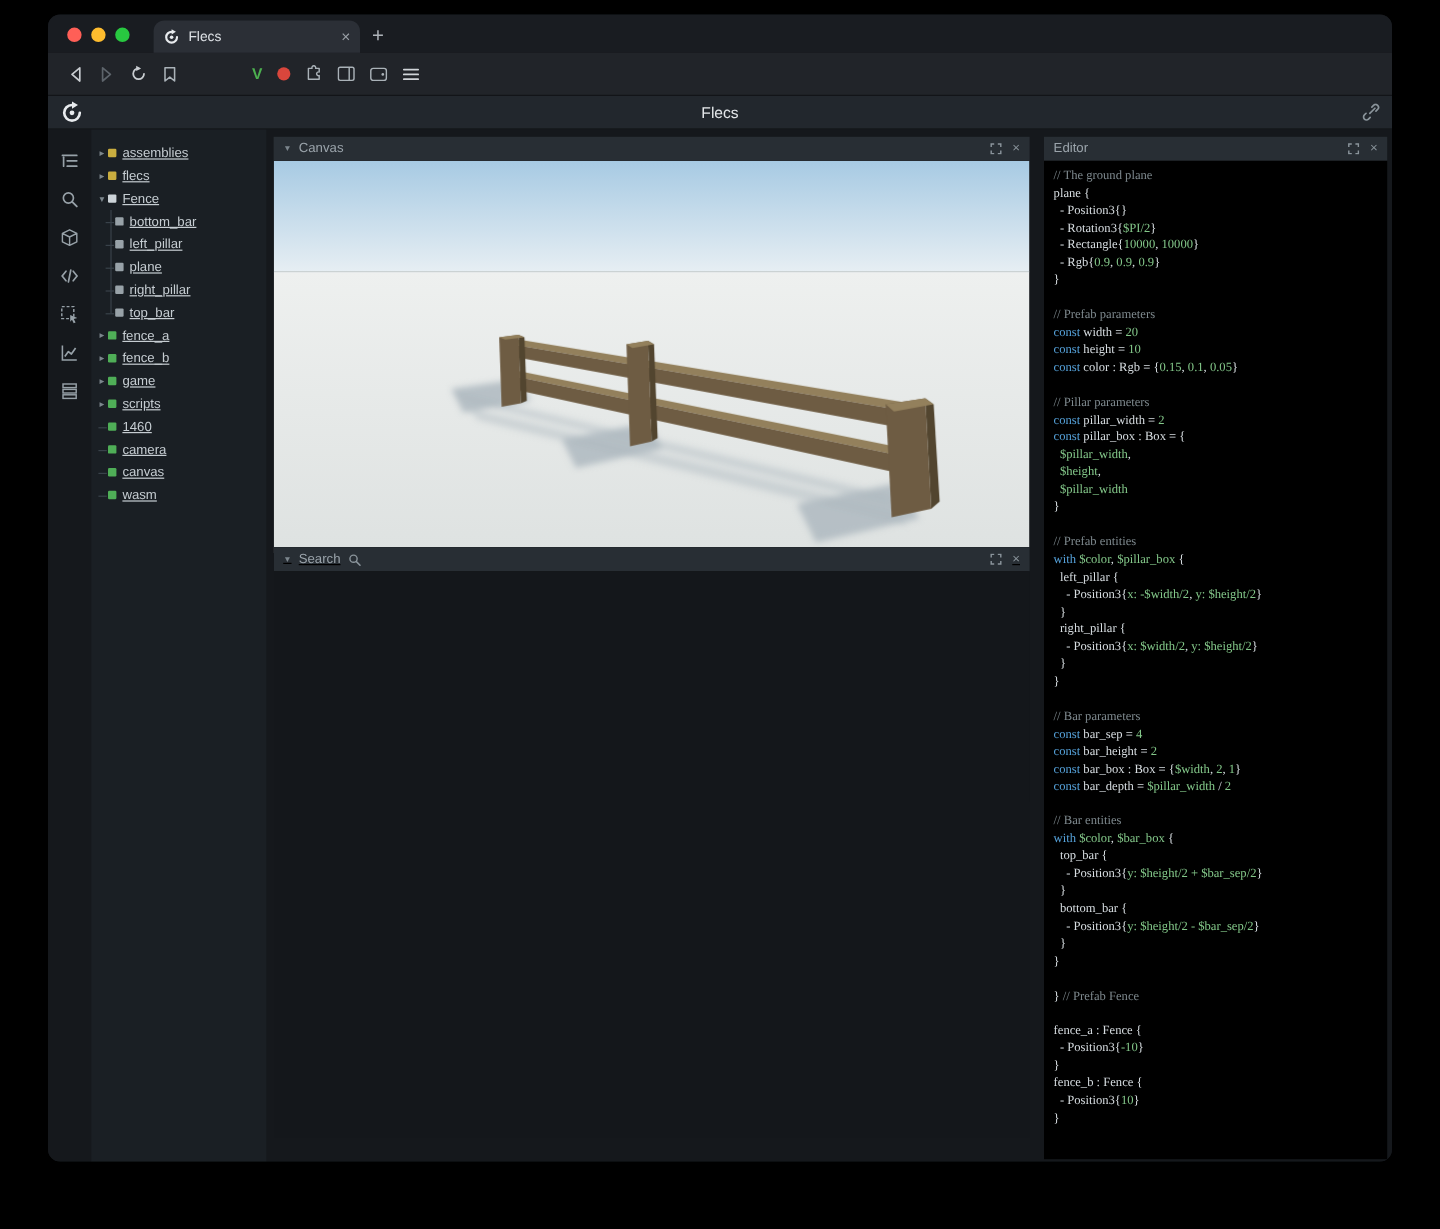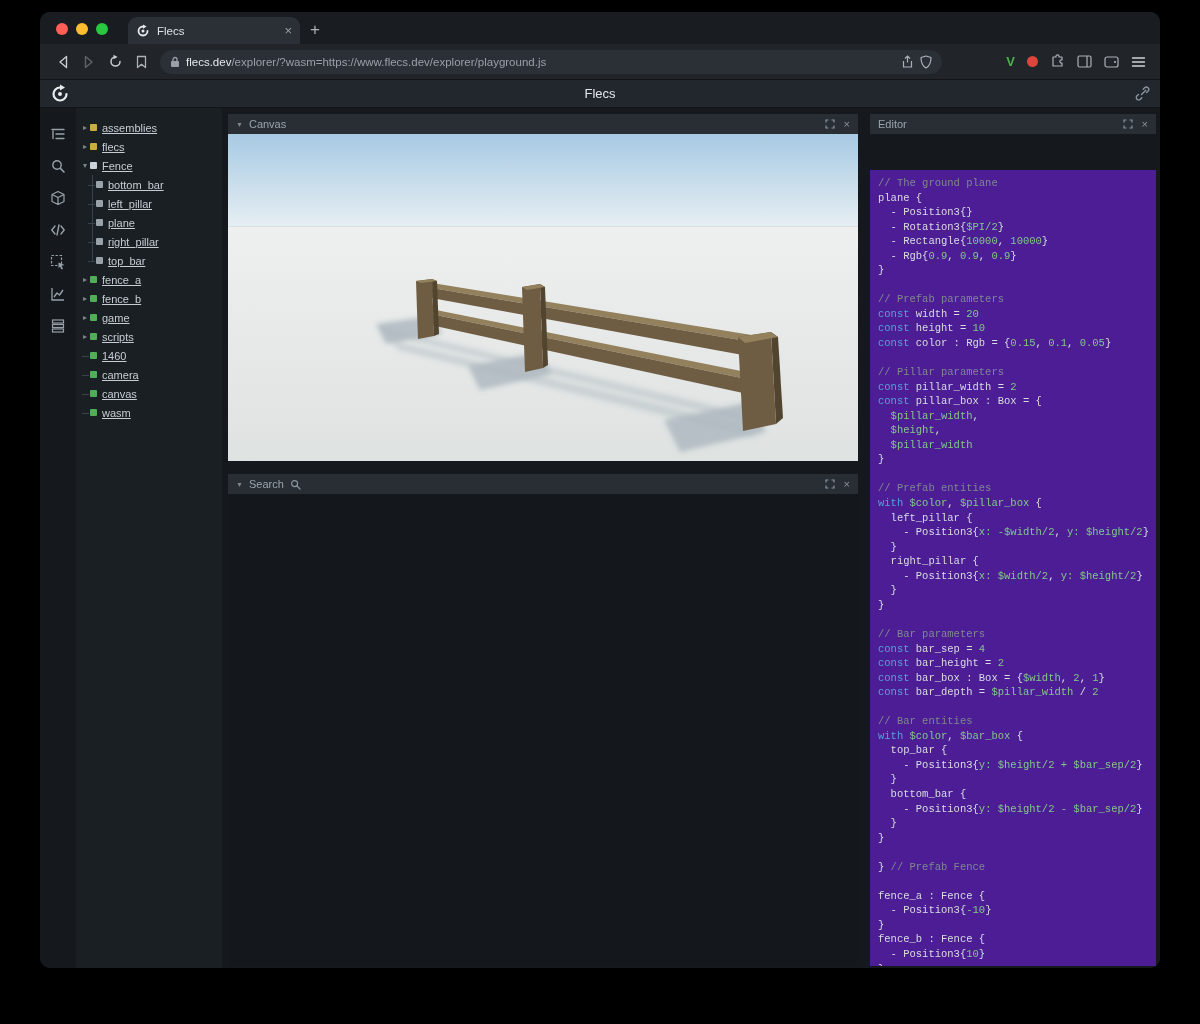--- a/index.html
+++ b/index.html
@@ -63,26 +63,26 @@
   .panel-header { height:20px; background:#282e34; display:flex; align-items:center;
                   padding:0 8px; gap:6px; font-size:11px; color:#9ba4ab; flex:0 0 20px; }
   .ph-chev { font-size:7px; color:#7c868d; }
   .ph-right { margin-left:auto; display:flex; gap:9px; align-items:center; }
   .ph-icon { color:#8a949b; font-size:11px; line-height:1; display:flex; }
 
   .canvas-panel { left:188px; top:6px; width:630px; height:347px; }
   .canvas-body { flex:1; overflow:hidden; }
   .canvas-body svg { display:block; width:100%; height:100%; }
 
-  .search-panel { left:188px; top:366px; width:630px; height:492px; }
+  .search-panel { left:188px; top:348px; width:630px; height:492px;text-decoration:underline; }
   .search-body { flex:1; background:#14171b; }
 
-  .editor-panel { left:830px; top:6px; width:286px; height:852px;gap:36px; }
-  .editor-body { flex:1; background:#4c1d95; padding:6px 8px; overflow:hidden;
-                 font-family:Liberation Mono, monospace; font-size:10.5px; line-height:14.55px; }
+  .editor-panel { left:830px; top:6px; width:286px; height:852px; }
+  .editor-body { flex:1; background:#000000; padding:6px 8px; overflow:hidden;
+                 font-family:Liberation Serif, serif; font-size:10.5px; line-height:14.55px; }
   .code-line { white-space:pre; }
 
   svg.ic { display:block; }
 </style>
 <style>.tok-d{color:#d7dde1}
 .tok-c{color:#7e898e}
 .tok-k{color:#55a1d9}
 .tok-g{color:#83c789}</style></head>
 <body>
 
@@ -121,34 +121,20 @@
       <div class="navbtn">
         <svg class="ic" width="15" height="15" viewBox="0 0 15 15">
           <path d="M12 7.5 A4.5 4.5 0 1 1 7.5 3" fill="none" stroke="#c9cdd1" stroke-width="1.5" stroke-linecap="round"></path>
           <polygon points="5.5,0.8 9.6,3 5.5,5.2" fill="#c9cdd1"></polygon>
         </svg>
       </div>
       <div class="navbtn">
         <svg class="ic" width="13" height="14" viewBox="0 0 13 14">
             <path d="M2.5 1.5 h8 v11 l-4-3.2 -4 3.2 Z" fill="none" stroke="#aab2b8" stroke-width="1.3" stroke-linejoin="round"></path>
           </svg>
-      </div>
-      <div class="urlbar">
-        <svg class="ic" width="10" height="12" viewBox="0 0 10 12">
-          <rect x="1" y="5" width="8" height="6" rx="1" fill="#9aa0a8"></rect>
-          <path d="M3 5 V3.5 a2 2 0 0 1 4 0 V5" fill="none" stroke="#9aa0a8" stroke-width="1.3"></path>
-        </svg>
-        <span class="urltext"><span class="url-domain">flecs.dev</span><span class="url-path">/explorer/?wasm=https://www.flecs.dev/explorer/playground.js</span></span>
-        <svg class="ic" width="13" height="14" viewBox="0 0 13 14">
-          <path d="M2.5 6 v6 h8 v-6" fill="none" stroke="#aab2b8" stroke-width="1.2"></path>
-          <path d="M6.5 1.5 v6 M4 3.5 L6.5 1 L9 3.5" fill="none" stroke="#aab2b8" stroke-width="1.2"></path>
-        </svg>
-        <svg class="ic" width="12" height="14" viewBox="0 0 12 14">
-          <path d="M6 1 L11 2.5 C11 7.5 9.5 11 6 13 C2.5 11 1 7.5 1 2.5 Z" fill="none" stroke="#aab2b8" stroke-width="1.2" stroke-linejoin="round"></path>
-        </svg>
       </div>
       <div class="ext-group">
         <span class="ext-v">V</span>
         <span class="ext-red"></span>
         <svg class="ic" width="15" height="15" viewBox="0 0 15 15">
           <path d="M3 5 h3 a1.6 1.6 0 1 1 3 0 h3 v3 a1.6 1.6 0 1 0 0 3 v3 h-9 Z" transform="translate(0,-2)" fill="none" stroke="#aab2b8" stroke-width="1.2" stroke-linejoin="round"></path>
         </svg>
         <svg class="ic" width="15" height="13" viewBox="0 0 15 13">
           <rect x="1" y="1" width="13" height="11" rx="1.5" fill="none" stroke="#aab2b8" stroke-width="1.2"></rect>
           <line x1="10" y1="1" x2="10" y2="12" stroke="#aab2b8" stroke-width="1.2"></line>

